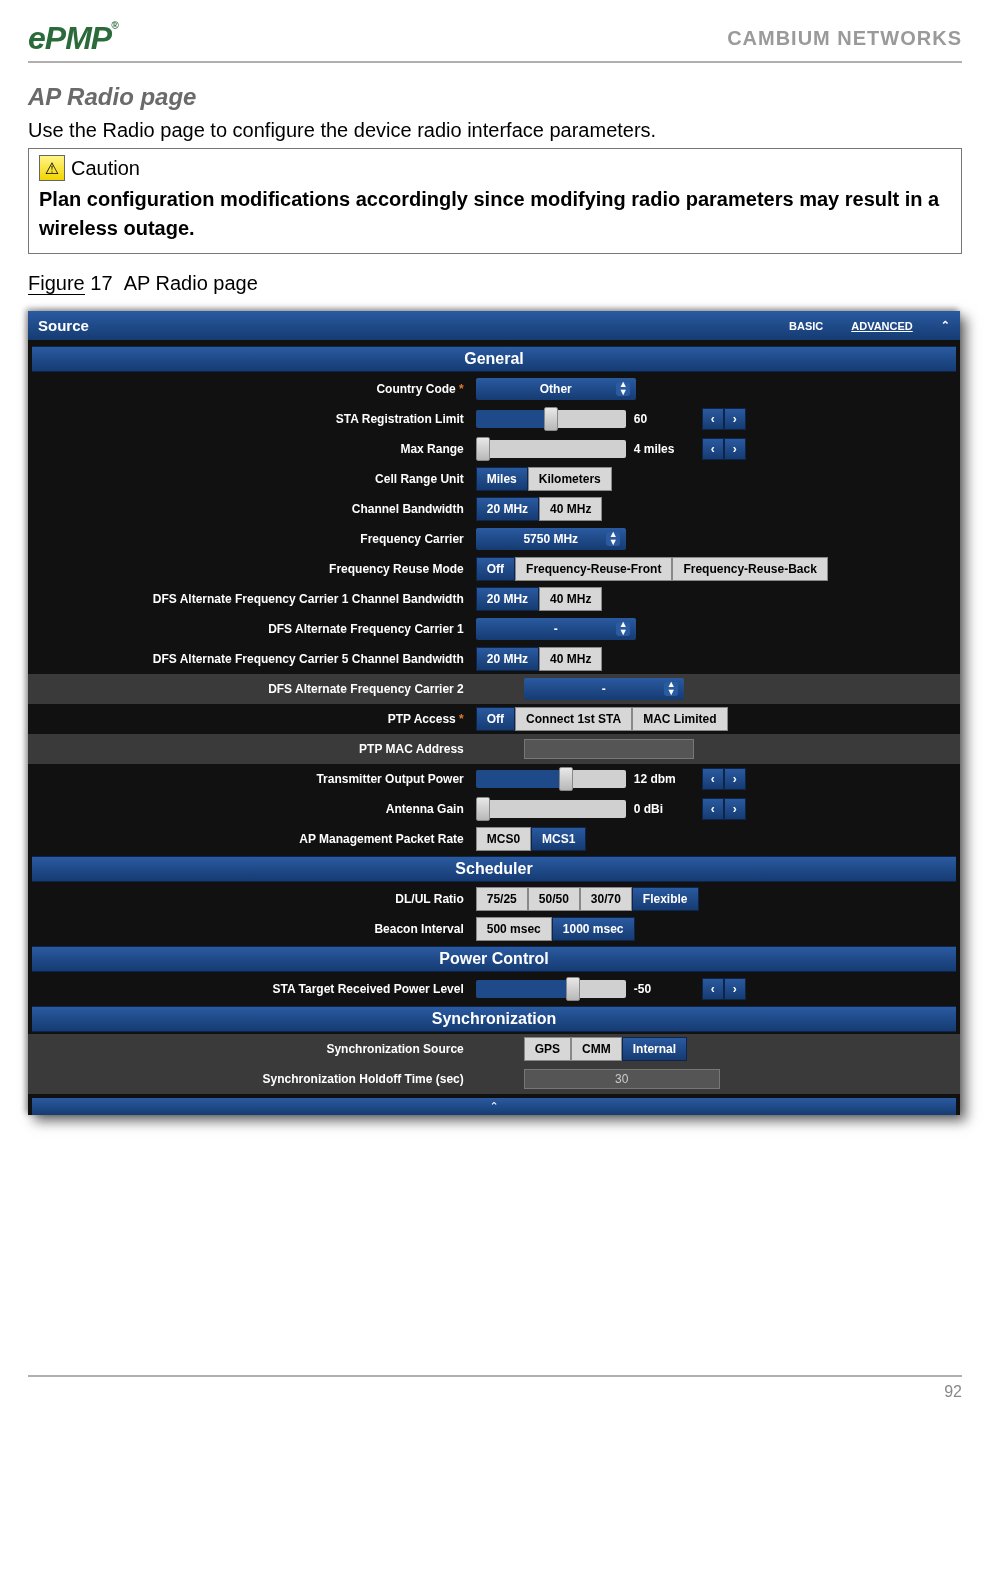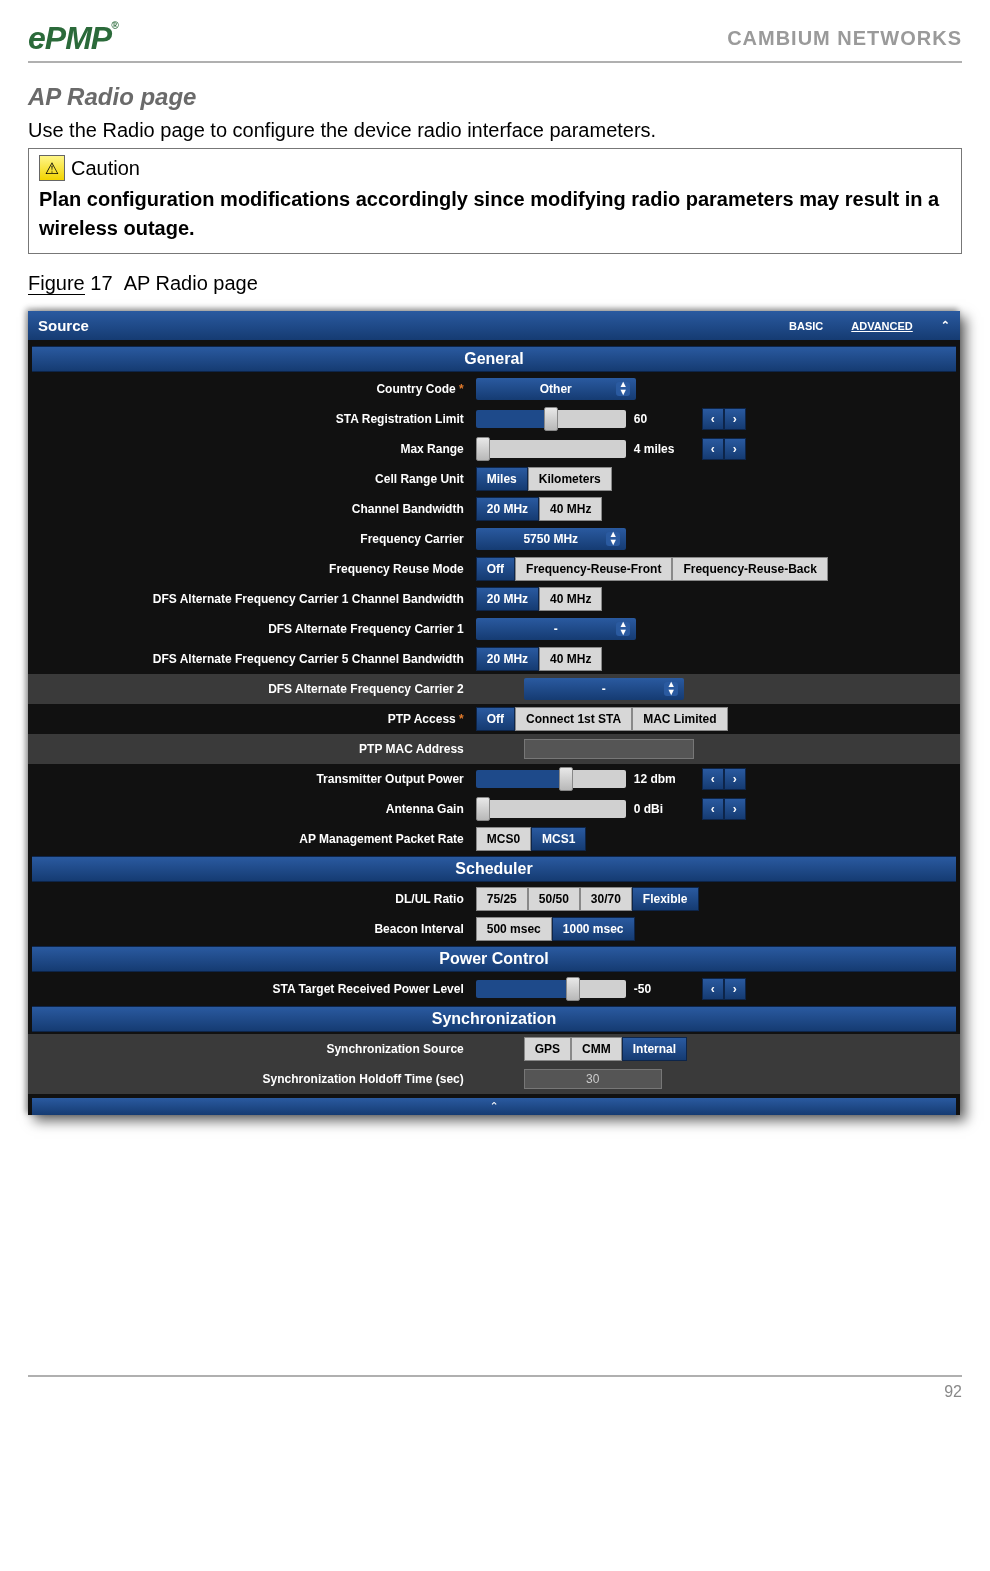--- a/index.html
+++ b/index.html
@@ -331,21 +331,21 @@
         <span>GPS</span>
         <span>CMM</span>
         <span class="on">Internal</span>
       </div>
         </div>
     </div>
 
     <div class="row shade">
       <div class="lbl">Synchronization Holdoff Time (sec)</div>
       <div class="ctrl">
-          <div class="txt-input" style="width:138px">30</div>
+          <div class="txt-input" style="width:196px">30</div>
         </div>
     </div>
 
     <div class="collapse-bar">⌃</div>
   </div>
 </div>
 
 <div class="footer-rule">
   <span>92</span>
 </div>

